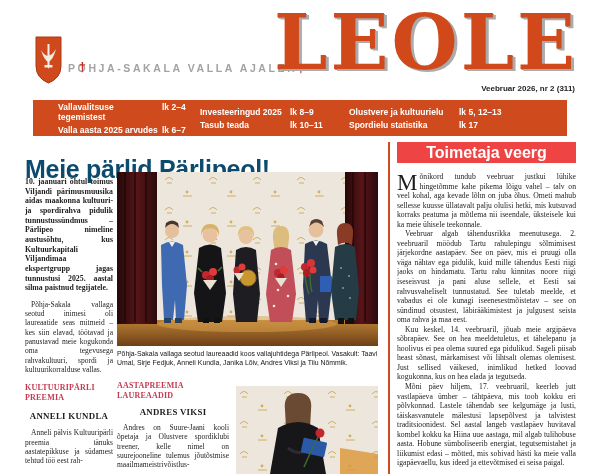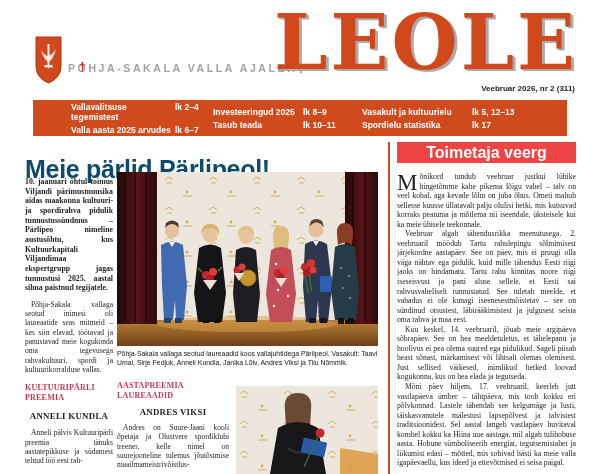--- a/index.html
+++ b/index.html
@@ -13,21 +13,21 @@
   .tagline .o-dagger{position:absolute;left:45%;top:-3px;transform:translateX(-50%);
            color:#c2281c;font-size:13px;letter-spacing:0;}
   .tagline .end-dagger{color:#c2281c;font-size:13px;}
   .logo{position:absolute;right:22px;top:2px;font-family:"DejaVu Serif",serif;font-weight:bold;
         font-size:76px;line-height:80px;letter-spacing:3px;color:#d1491a;
         text-shadow:3px 2px 0 #ababab,1px 1px 0 #8f8f8f;transform:scaleY(1.02);}
   .issue{position:absolute;right:25px;top:84px;font-family:"Liberation Sans",sans-serif;
          font-size:8px;font-weight:bold;color:#222;margin-left:38px;}
   
   .navbar{position:absolute;left:33px;top:100px;width:534px;height:36px;background:#cf4a1d;
-          display:flex;align-items:center;padding:16px;box-sizing:border-box;
+          display:flex;align-items:center;padding:3px;box-sizing:border-box;
           font-family:"Liberation Sans",sans-serif;color:#fff;font-size:8.5px;font-weight:bold;}
   .nav-group{display:flex;flex-direction:column;justify-content:center;gap:3px;}
   .g1{width:142px;margin-left:22px;}
   .g2{width:138px;justify-content:flex-end;}
   .g3{width:172px;margin-left:11px;}
   .nav-row{display:flex;}
   .nav-label{flex:1;}
   .g1 .nav-pages{width:38px;}
   .g2 .nav-pages{width:48px;}
   .g3 .nav-pages{width:62px;}
@@ -94,21 +94,21 @@
         <span class="nav-label">Investeeringud 2025</span>
         <span class="nav-pages">lk 8–9</span>
       </div>
       <div class="nav-row">
         <span class="nav-label">Tasub teada</span>
         <span class="nav-pages">lk 10–11</span>
       </div>
     </div>
     <div class="nav-group g3">
       <div class="nav-row">
-        <span class="nav-label">Vasakult ja kultuurielu</span>
+        <span class="nav-label">Olustvere ja kultuurielu</span>
         <span class="nav-pages">lk 5, 12–13</span>
       </div>
       <div class="nav-row">
         <span class="nav-label">Spordielu statistika</span>
         <span class="nav-pages">lk 17</span>
       </div>
     </div>
   </nav>
 
   <h1 class="headline">Meie pärlid Pärlipeol!</h1>

